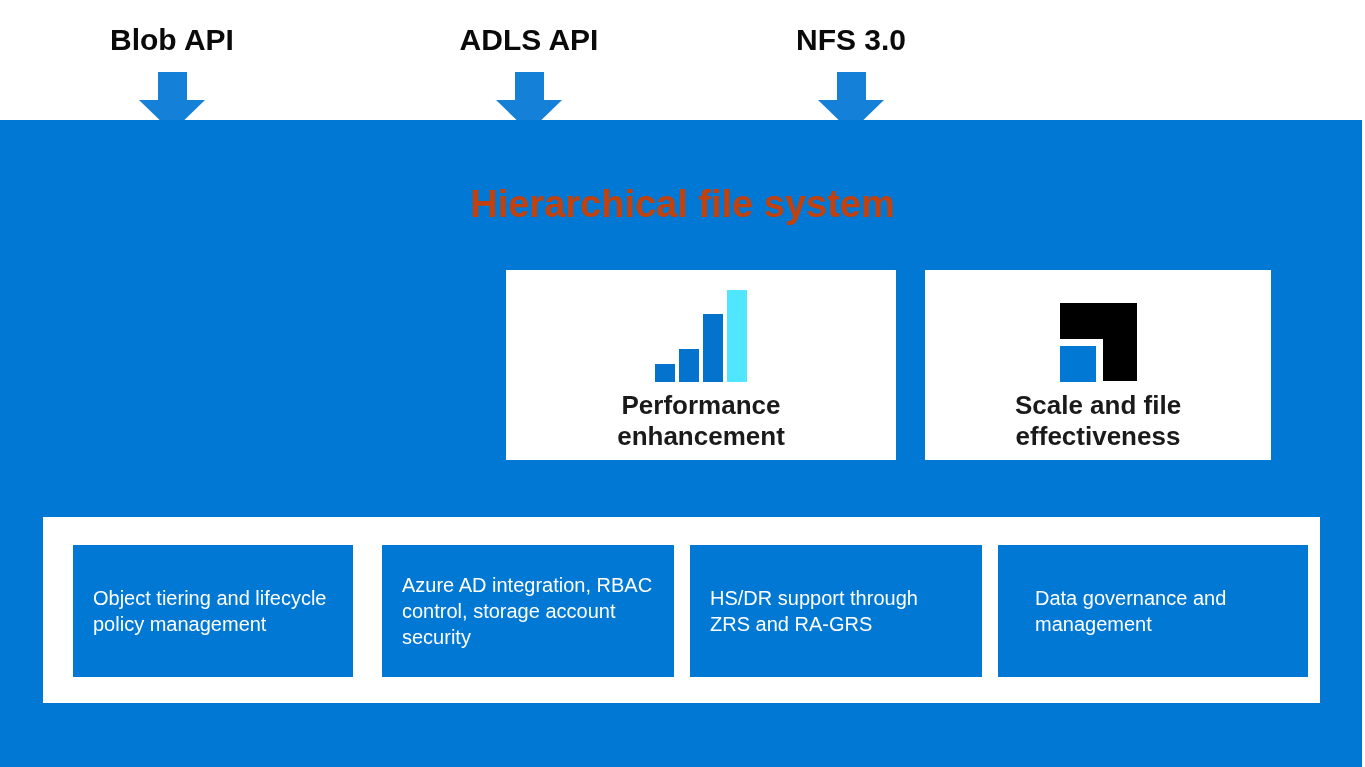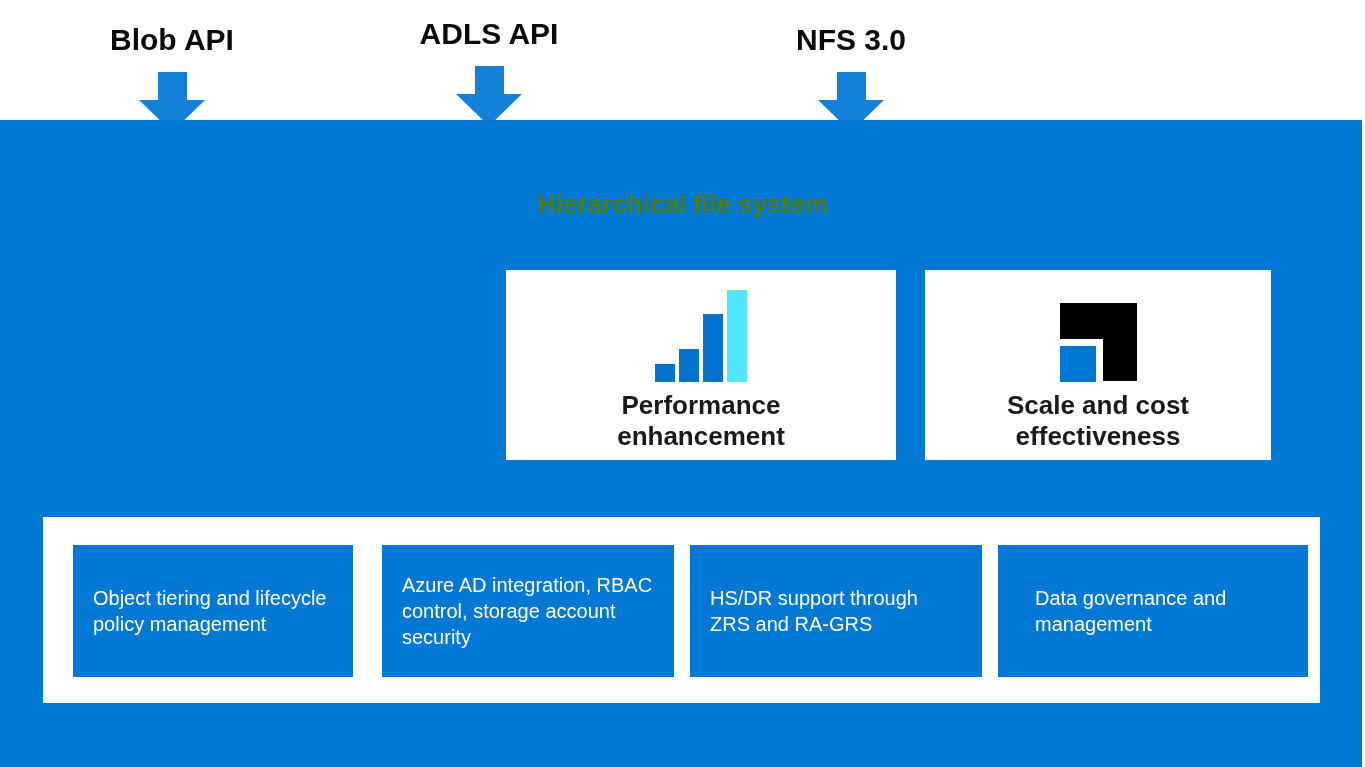--- a/index.html
+++ b/index.html
@@ -11,21 +11,21 @@
     overflow: hidden;
   }
   .stage { position: absolute; inset: 0; }
 
   
   .api-col {
     position: absolute; top: 0; width: 220px; height: 120px;
     display: flex; flex-direction: column; align-items: center;
   }
   .api-col.c0 { left: 62px; }
-  .api-col.c1 { left: 379px; justify-content: center; }
+  .api-col.c1 { left: 419px; }
   .api-col.c2 { left: 741px; }
   .api-col.c3 { left: 1081px; }
   .api-label {
     margin-top: 22px; height: 36px; line-height: 36px;
     font-size: 30px; font-weight: 700; color: #0a0a0a;
     white-space: nowrap;
   }
   .down-arrow { margin-top: 14px; display: flex; flex-direction: column; align-items: center; }
   .arrow-shaft { width: 29px; height: 28px; background: #1580d8; }
   .arrow-head {
@@ -39,22 +39,22 @@
   .main-panel {
     position: absolute; left: 0; top: 120px; width: 1365px; height: 647px;
     background: #0078d4;
   }
   .edge-sliver {
     position: absolute; right: 0; top: 120px; width: 3px; height: 647px;
     background: #ffffff;
   }
   .panel-title {
     position: absolute; left: 0; top: 182px; width: 100%;
-    text-align: center; color: #4d7c0f;
-    font-size: 26px; font-weight: 700; line-height: 44px;
+    text-align: center; color: #c2410c;
+    font-size: 38px; font-weight: 700; line-height: 44px;
     white-space: nowrap;
   }
 
   
   .feature-card {
     position: absolute; top: 270px; height: 190px; background: #ffffff;
     display: flex; flex-direction: column; align-items: center;
   }
   .card-security { left: 91px;  width: 349px; }
   .card-perf     { left: 506px; width: 390px; }
@@ -156,21 +156,21 @@
   </div>
 
   <div class="feature-card card-scale">
     <div class="icon-wrap">
       <div class="squares-icon">
         <div class="sq-top"></div>
         <div class="sq-right"></div>
         <div class="sq-blue"></div>
       </div>
     </div>
-    <div class="feature-label">Scale and cost effectiveness</div>
+    <div class="feature-label">Scale and file effectiveness</div>
   </div>
 
   <div class="capability-bar"></div>
 
   <div class="cap-box k0">
     <div class="cap-text">Object tiering and lifecycle policy management</div>
   </div>
   <div class="cap-box k1">
     <div class="cap-text">Azure AD integration, RBAC control, storage account security</div>
   </div>

